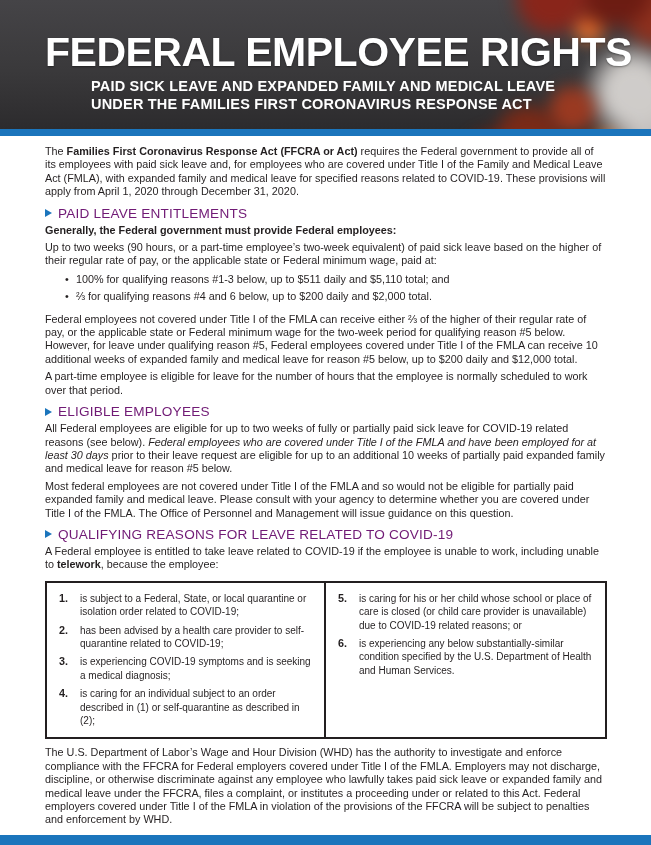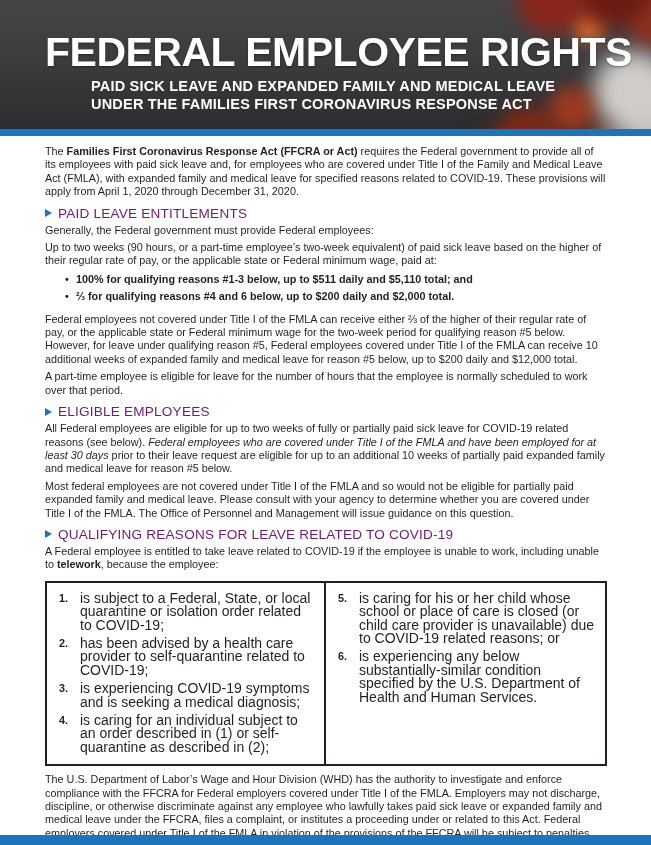--- a/index.html
+++ b/index.html
@@ -24,36 +24,36 @@
   }
   .header-inner { position:relative; padding:30px 20px 0 45px; }
   .main-title { color:#fff; font-size:41px; font-weight:bold; letter-spacing:-.5px; line-height:44px; white-space:nowrap; text-shadow:0 1px 2px rgba(0,0,0,.4); }
   .sub-title { color:#fff; font-size:14.5px; font-weight:bold; line-height:18px; letter-spacing:.2px; margin-top:3px;margin-left:46px; }
   .top-bar { height:7px; background:#1b75bc; }
   .bottom-bar { position:absolute; left:0; bottom:0; width:100%; height:10px; background:#1b75bc; }
 
   
   .content { display:flex; flex-direction:column; height:691px; padding:9px 44px 0 45px; }
   p, .p { font-size:10.8px; line-height:13.4px; margin-bottom:4px; }
-  .subhead { font-weight:normal; font-size:10.8px; line-height:13.4px; margin-bottom:4px; }
+  .subhead { font-weight:bold; font-size:10.8px; line-height:13.4px; margin-bottom:4px; }
   b { font-weight:bold; }
   .section-head { display:flex; align-items:center; margin:3px 0 3px; }
   .tri { width:0; height:0; border-left:7px solid #1b75bc; border-top:4.5px solid transparent; border-bottom:4.5px solid transparent; margin-right:6px; flex:none; }
   .section-head h2 { font-size:13.6px; font-weight:normal; letter-spacing:.2px; color:#701a75; }
   ul.bullets { list-style:none; margin:1px 0 5px 20px; }
-  ul.bullets li { font-size:10.8px; line-height:13.4px; margin-bottom:4px; padding-left:11px; position:relative;font-weight:bold; }
+  ul.bullets li { font-size:10.8px; line-height:13.4px; margin-bottom:4px; padding-left:11px; position:relative; }
   ul.bullets li::before { content:"•"; position:absolute; left:0; }
 
   
   .reasons-box { display:flex; border:2px solid #231f20; margin:5px 0 7px; }
   .reasons-col { width:50%; padding:9px 10px 5px 12px; }
   .reasons-col.left { border-right:2px solid #231f20; }
   .reason { display:flex; margin-bottom:5px; }
   .reason .num { font-weight:bold; font-size:10.8px; line-height:13.4px; width:21px; flex:none; }
-  .reason .txt { font-size:14px; line-height:13.4px; max-width:252px; }
+  .reason .txt { font-size:10px; line-height:13.4px; max-width:252px; }
 </style>
 </head>
 <body>
 
 <div class="page">
 
   <div class="header">
     <div class="virus-layer"></div>
     <div class="header-inner">
       <div class="main-title">FEDERAL EMPLOYEE RIGHTS</div>

